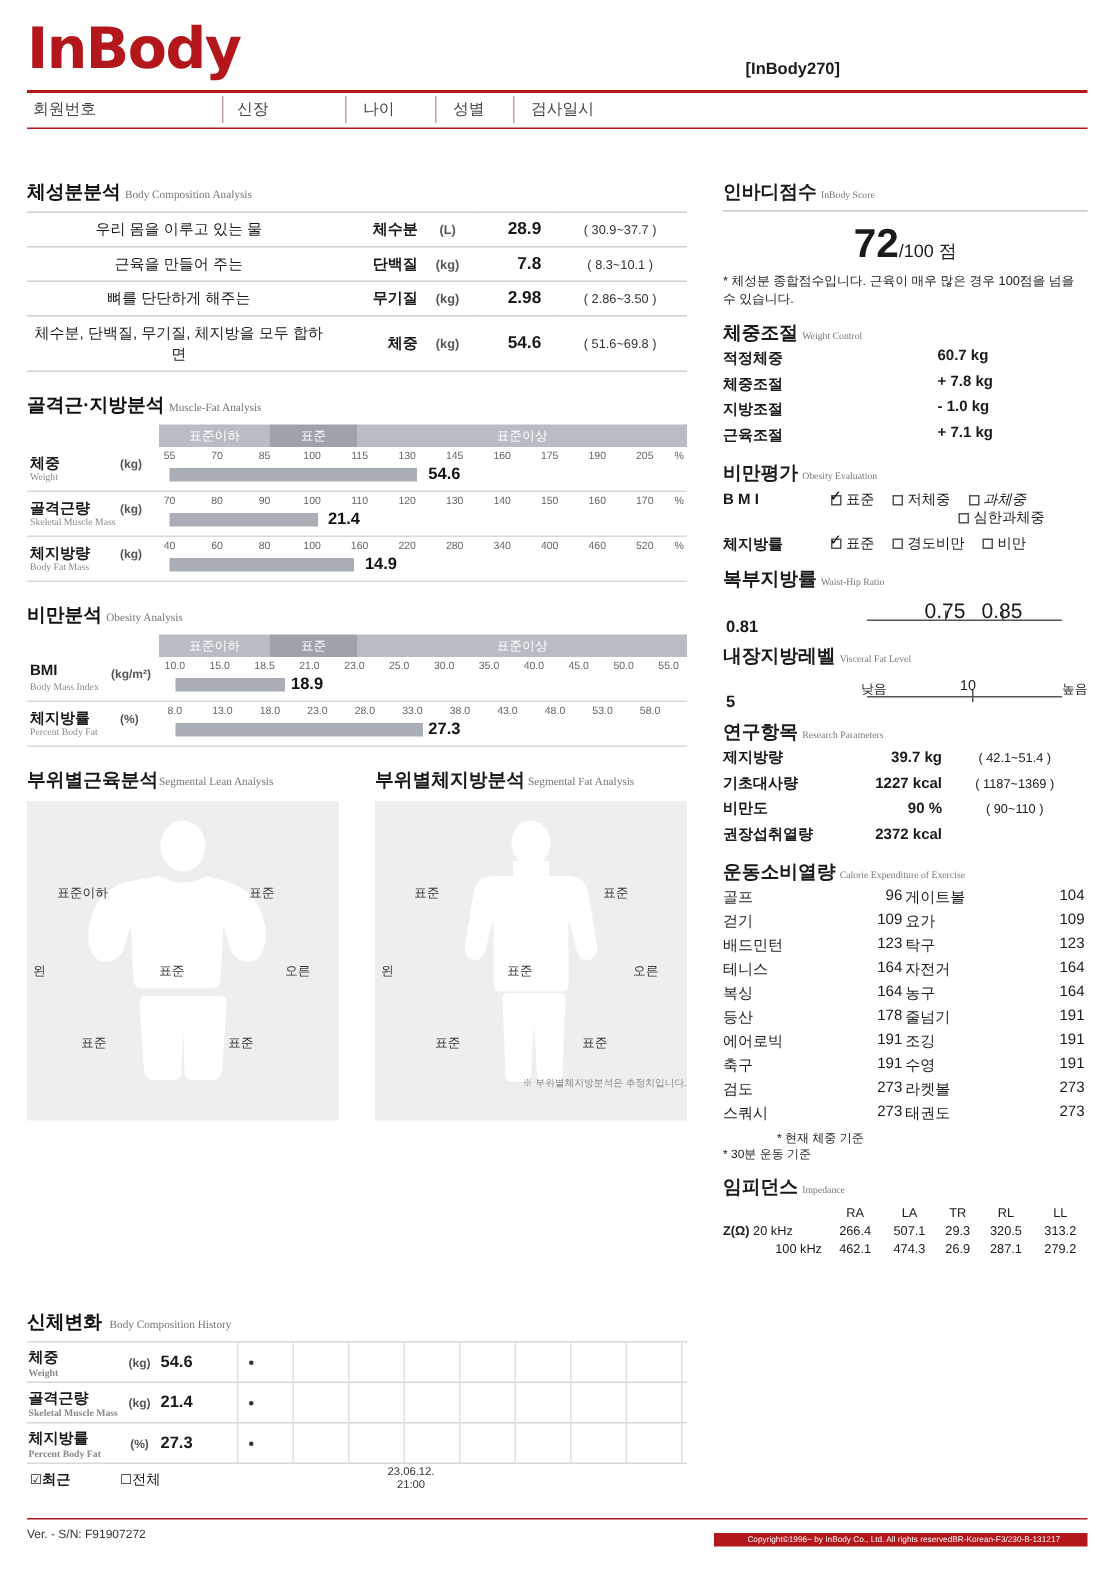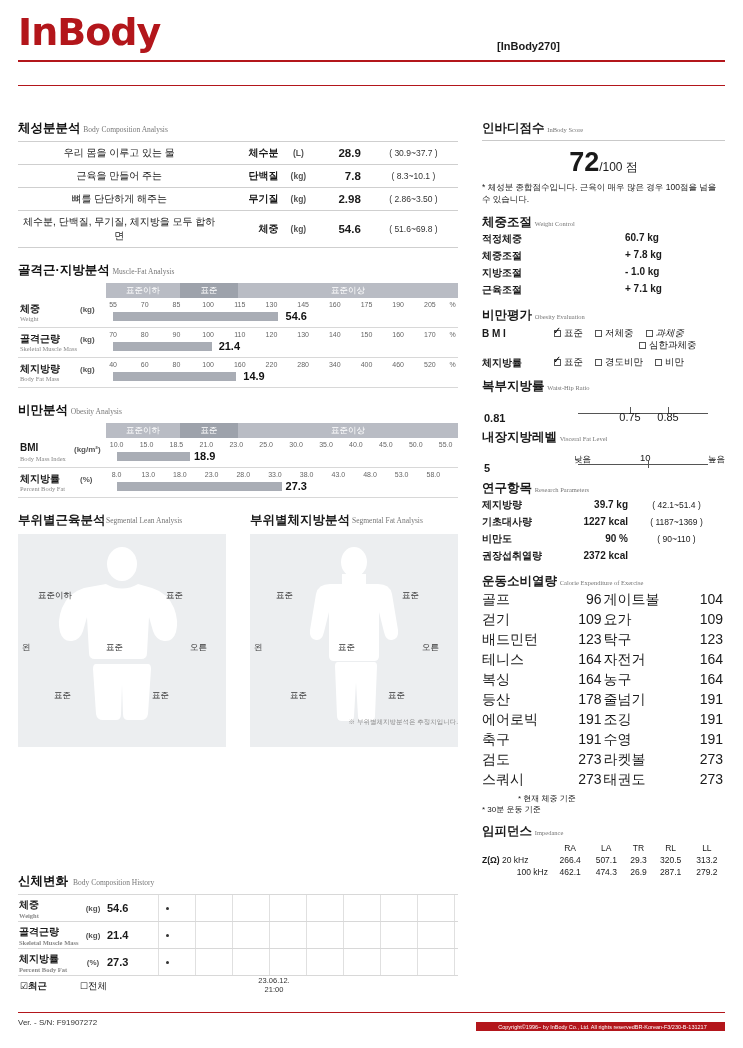--- a/index.html
+++ b/index.html
@@ -110,55 +110,66 @@
   .ev-line { display:flex; align-items:center; font-size:9.5px; margin:3px 0; }
   .ev-line .name { width:72px; font-weight:bold; font-size:10px; }
   .ev-opt { margin-right:12px; white-space:nowrap; }
   .ev-opt .box { display:inline-block; width:7px; height:7px; border:1px solid #555; margin-right:3px; vertical-align:-1px;}
   .ev-opt.checked .box { position:relative; }
   .ev-opt.checked .box:after { content:"✓"; position:absolute; left:-2px; top:-6px; font-size:10px; color:#000;}
   .whr { position:relative; height:36px; }
   .whr .val { position:absolute; left:2px; top:17px; font-size:11px; font-weight:bold; }
   .whr .axis { position:absolute; left:96px; top:18px; width:130px; height:1px; background:#555; }
   .whr .tk { position:absolute; top:12px; width:1px; height:7px; background:#555; }
-  .whr .tl { position:absolute; top:16px; font-size:11px; transform:translateX(-50%); }
+  .whr .tl { position:absolute; top:4px; font-size:14px; transform:translateX(-50%); }
   .vfl { position:relative; height:34px; }
   .vfl .val { position:absolute; left:2px; top:16px; font-size:11px; font-weight:bold; }
   .vfl .axis { position:absolute; left:96px; top:18px; width:130px; height:1px; background:#555; }
   .vfl .lo { position:absolute; left:92px; top:8px; font-size:8.5px; }
   .vfl .hi { position:absolute; right:0px; top:8px; font-size:8.5px; }
   .vfl .mid { position:absolute; left:158px; top:6px; font-size:9.5px; }
   .vfl .tk { position:absolute; top:14px; width:1px; height:8px; background:#555; }
   .res-row { display:flex; font-size:10px; padding:1.5px 0; align-items:baseline;}
   .res-row .k { width:84px; font-weight:bold; }
   .res-row .v { width:62px; font-weight:bold; text-align:right; }
   .res-row .r { flex:1; text-align:center; font-size:8.5px; }
   .cal { display:flex; flex-wrap:wrap; }
   .cal-col { width:50%; }
-  .cal-row { display:flex; justify-content:space-between; font-size:14px; padding:1px 2px 1px 0; }
+  .cal-row { display:flex; justify-content:space-between; font-size:10px; padding:1px 2px 1px 0;align-items:center; }
   .imp-tbl { width:243px; border-collapse:collapse; font-size:8.5px; margin-top:2px; }
   .imp-tbl td, .imp-tbl th { text-align:center; padding:1px 0; font-weight:normal;}
   .imp-tbl th { font-size:8.5px; }
   .imp-tbl .lead { text-align:left; font-size:8.5px; white-space:nowrap;}
 
   
   .foot-rule { position:absolute; left:18px; top:1012px; width:707px; height:1px; background:#b3161b; }
   .foot-left { position:absolute; left:18px; top:1018px; font-size:8px; color:#333; }
   .redbar { position:absolute; left:476px; top:1022px; width:249px; height:9px; background:#b3161b; }
   .redbar-txt { position:absolute; left:480px; top:1023px; width:245px; font-size:5.5px; color:#fff; text-align:center; line-height:8px;}
 </style>
 </head>
 <body>
 
 <div class="page">
 
   <div class="logo">InBody</div>
   <div class="model">[InBody270]</div>
   <div class="hdr-rule1"></div>
   <div class="hdr-rule2"></div>
+  <div class="hdr-fields">
+    <div class="f" style="left:4px;">회원번호</div>
+    <div class="bar" style="left:130px;"></div>
+    <div class="f" style="left:140px;">신장</div>
+    <div class="bar" style="left:212px;"></div>
+    <div class="f" style="left:224px;">나이</div>
+    <div class="bar" style="left:272px;"></div>
+    <div class="f" style="left:284px;">성별</div>
+    <div class="bar" style="left:324px;"></div>
+    <div class="f" style="left:336px;">검사일시</div>
+  </div>
 
   <div class="left">
 
     <div class="bca-title">
       <span class="sec-title">체성분분석</span>
       <span class="sec-sub">Body Composition Analysis</span>
     </div>
     <table class="bca">
       <tbody>
           <tr>

